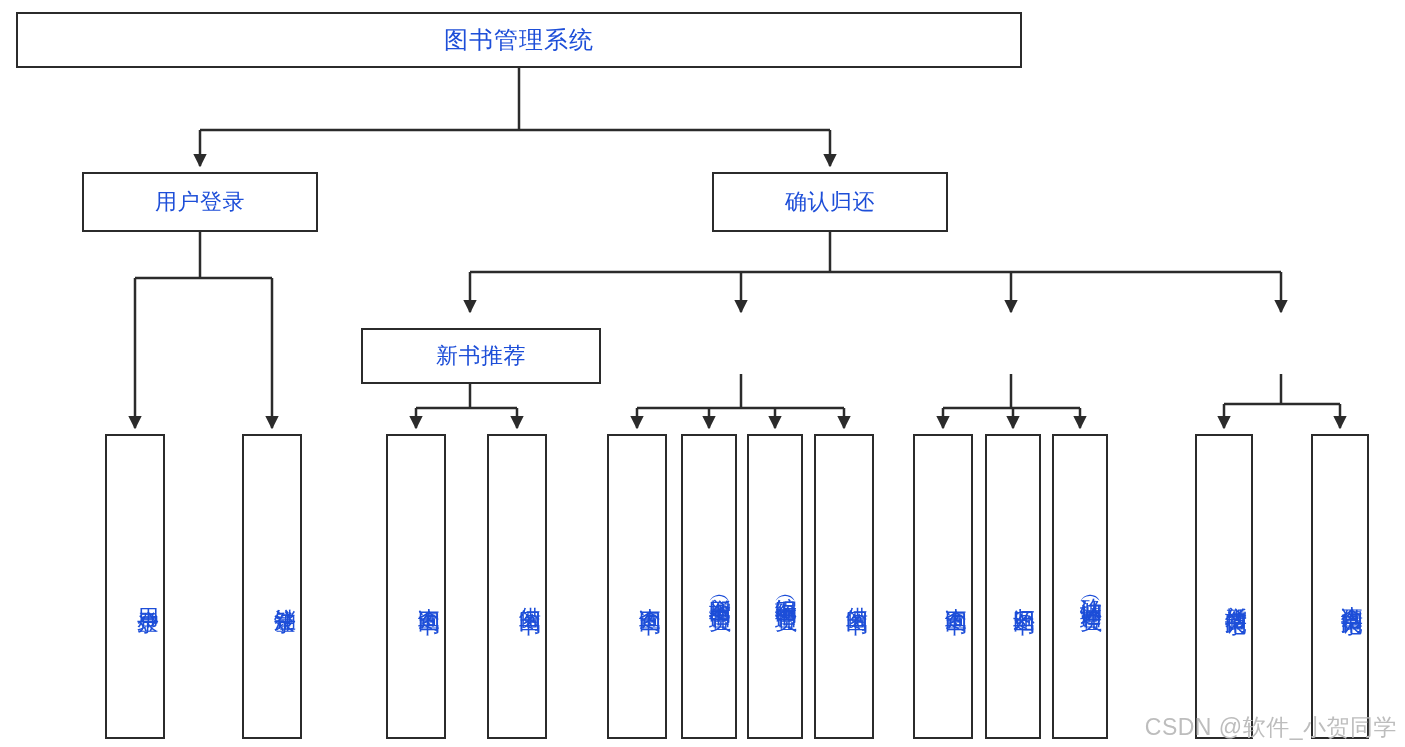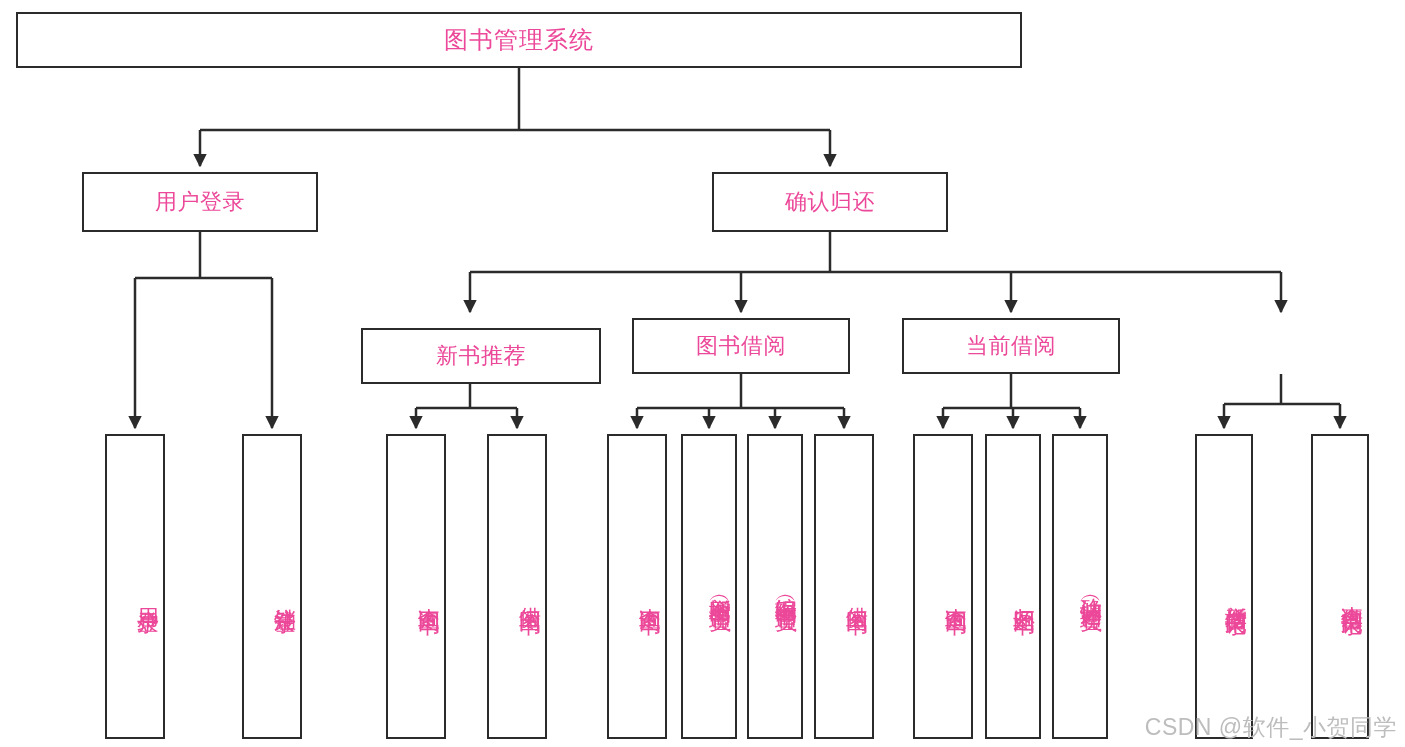--- a/index.html
+++ b/index.html
@@ -28,21 +28,21 @@
     pointer-events: none;
   }
   .node {
     position: absolute;
     box-sizing: border-box;
     background: #ffffff;
     border: 2.5px solid #2b2b2b;
     display: flex;
     align-items: center;
     justify-content: center;
-    color: #ec4899;
+    color: #1d4ed8;
   }
   .node-h {
     font-size: 22px;
     line-height: 1.2;
     letter-spacing: 0.5px;
   }
   .node-v {
     writing-mode: vertical-rl;
     text-orientation: upright;
     font-size: 22px;
@@ -135,26 +135,20 @@
   <div class="node node-h" id="node-l2-0" style="left: 82px; top: 172px; width: 236px; height: 60px;">
     <span>用户登录</span>
   </div>
   <div class="node node-h" id="node-l2-1" style="left: 712px; top: 172px; width: 236px; height: 60px;">
     <span>确认归还</span>
   </div>
 
   <div class="node node-h" id="node-l3-0" style="left: 361px; top: 328px; width: 240px; height: 56px;">
     <span>新书推荐</span>
   </div>
-  <div class="node node-h" id="node-l3-1" style="left: 632px; top: 318px; width: 218px; height: 56px;">
-    <span>图书借阅</span>
-  </div>
-  <div class="node node-h" id="node-l3-2" style="left: 902px; top: 318px; width: 218px; height: 56px;">
-    <span>当前借阅</span>
-  </div>
 
   <div class="node node-v" id="node-leaf-0" style="left: 105px; top: 434px; width: 60px; height: 305px;">
     <span>用户登录</span>
   </div>
   <div class="node node-v" id="node-leaf-1" style="left: 242px; top: 434px; width: 60px; height: 305px;">
     <span>注销登录</span>
   </div>
   <div class="node node-v" id="node-leaf-2" style="left: 386px; top: 434px; width: 60px; height: 305px;">
     <span>查询图书</span>
   </div>

